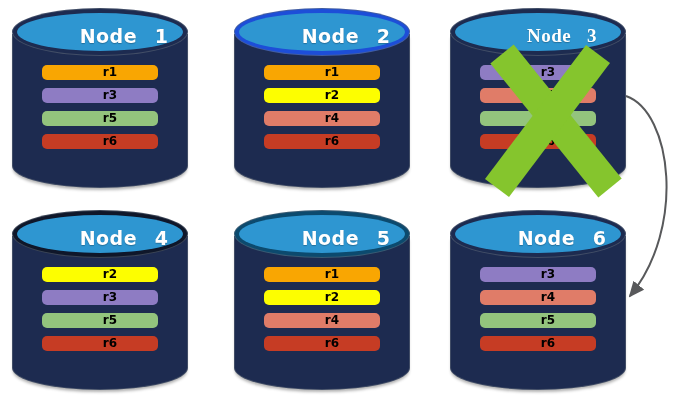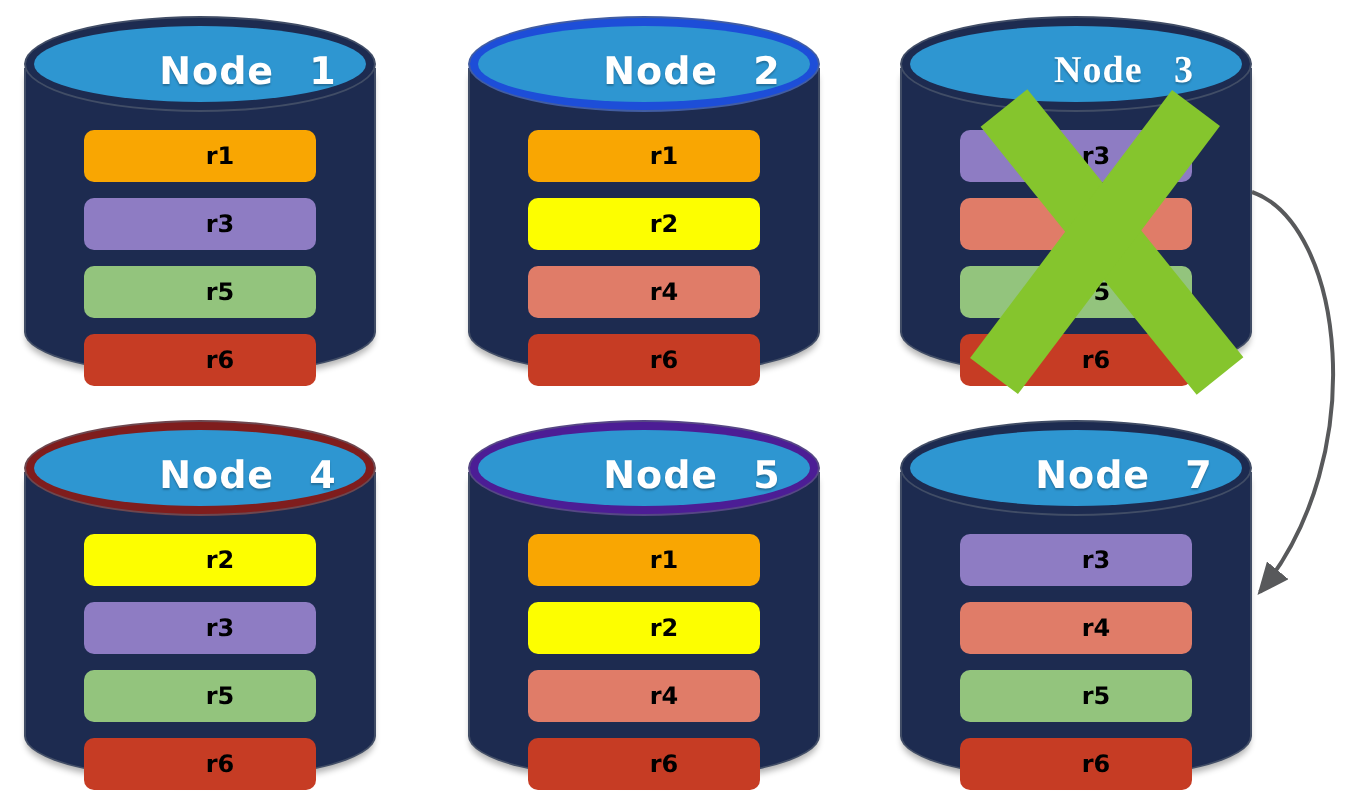--- a/index.html
+++ b/index.html
@@ -26,21 +26,21 @@
     color:#fff; font-weight:bold; font-size:19px;
     letter-spacing:0.5px; word-spacing:0.55em;
     text-shadow:0 1px 1px rgba(0,0,0,0.25);
     margin-left:48px;
   }
   .bars {
     position:absolute; left:30px; right:30px; top:57px;
     display:flex; flex-direction:column; gap:8px; z-index:1;
   }
   .bar {
-    height:26px; border-radius:5px;
+    height:15px; border-radius:5px;
     display:flex; align-items:center; justify-content:center;padding-left:20px;
   }
   .bar span {
     font-weight:bold; font-size:12px; color:#000; line-height:15px;
   }
   #overlay {
     position:absolute; left:0; top:0; width:676px; height:402px;
     pointer-events:none; z-index:5;
   }
 </style>
@@ -110,21 +110,21 @@
           <div class="bar" style="background: rgb(147, 196, 125);">
         <span style="color: rgb(0, 0, 0);">r5</span>
       </div>
           <div class="bar" style="background: rgb(198, 60, 36);">
         <span style="color: rgb(0, 0, 0);">r6</span>
       </div>
         </div>
   </div>
       <div class="node" style="left: 12px; top: 210px;">
     <div class="cyl-body" style="background: rgb(29, 43, 80);"></div>
-    <div class="cyl-top" style="background: #7f1d1d;">
+    <div class="cyl-top" style="background: #0f172a;">
       <div class="cyl-top-inner" style="background: rgb(46, 150, 209);"></div>
       <span class="node-title" style="color: rgb(255, 255, 255);">Node 4</span>
     </div>
     <div class="bars">
 
     <div class="bar" style="background: rgb(253, 254, 0);">
         <span style="color: rgb(0, 0, 0);">r2</span>
       </div>
           <div class="bar" style="background: rgb(142, 124, 195);">
         <span style="color: rgb(0, 0, 0);">r3</span>
@@ -132,21 +132,21 @@
           <div class="bar" style="background: rgb(147, 196, 125);">
         <span style="color: rgb(0, 0, 0);">r5</span>
       </div>
           <div class="bar" style="background: rgb(198, 60, 36);">
         <span style="color: rgb(0, 0, 0);">r6</span>
       </div>
         </div>
   </div>
       <div class="node" style="left: 234px; top: 210px;">
     <div class="cyl-body" style="background: rgb(29, 43, 80);"></div>
-    <div class="cyl-top" style="background: #4c1d95;">
+    <div class="cyl-top" style="background: #0c4a6e;">
       <div class="cyl-top-inner" style="background: rgb(46, 150, 209);"></div>
       <span class="node-title" style="color: rgb(255, 255, 255);">Node 5</span>
     </div>
     <div class="bars">
 
     <div class="bar" style="background: rgb(249, 166, 2);">
         <span style="color: rgb(0, 0, 0);">r1</span>
       </div>
           <div class="bar" style="background: rgb(253, 254, 0);">
         <span style="color: rgb(0, 0, 0);">r2</span>
@@ -156,21 +156,21 @@
       </div>
           <div class="bar" style="background: rgb(198, 60, 36);">
         <span style="color: rgb(0, 0, 0);">r6</span>
       </div>
         </div>
   </div>
       <div class="node" style="left: 450px; top: 210px;">
     <div class="cyl-body" style="background: rgb(29, 43, 80);"></div>
     <div class="cyl-top" style="background: rgb(29, 43, 80);">
       <div class="cyl-top-inner" style="background: rgb(46, 150, 209);"></div>
-      <span class="node-title" style="color: rgb(255, 255, 255);">Node 7</span>
+      <span class="node-title" style="color: rgb(255, 255, 255);">Node 6</span>
     </div>
     <div class="bars">
 
     <div class="bar" style="background: rgb(142, 124, 195);">
         <span style="color: rgb(0, 0, 0);">r3</span>
       </div>
           <div class="bar" style="background: rgb(224, 124, 104);">
         <span style="color: rgb(0, 0, 0);">r4</span>
       </div>
           <div class="bar" style="background: rgb(147, 196, 125);">

